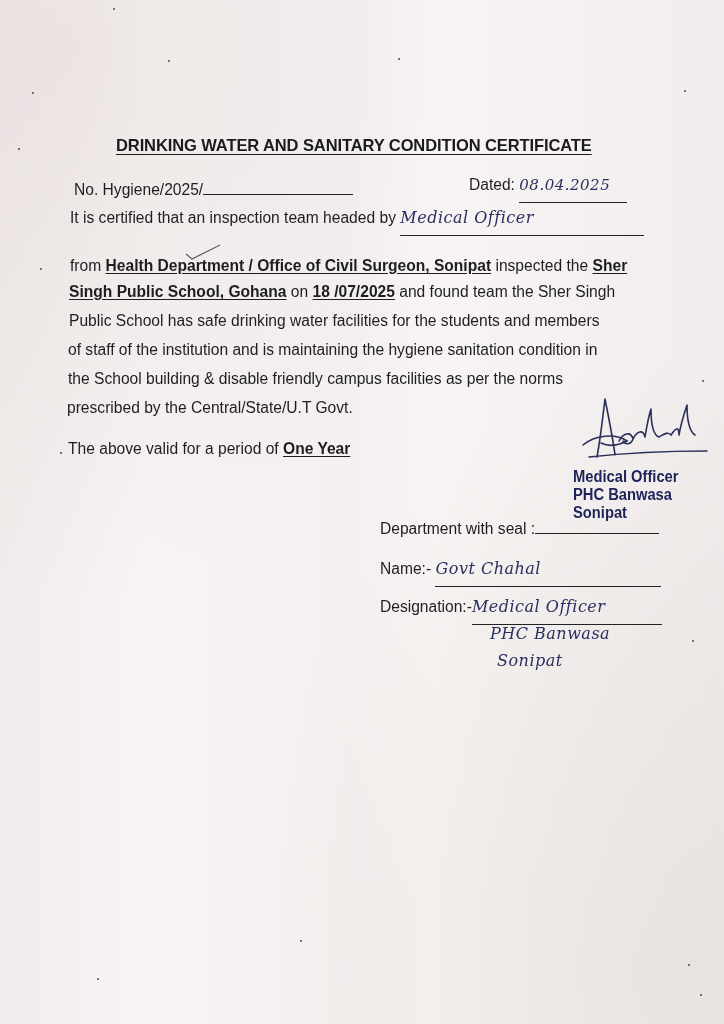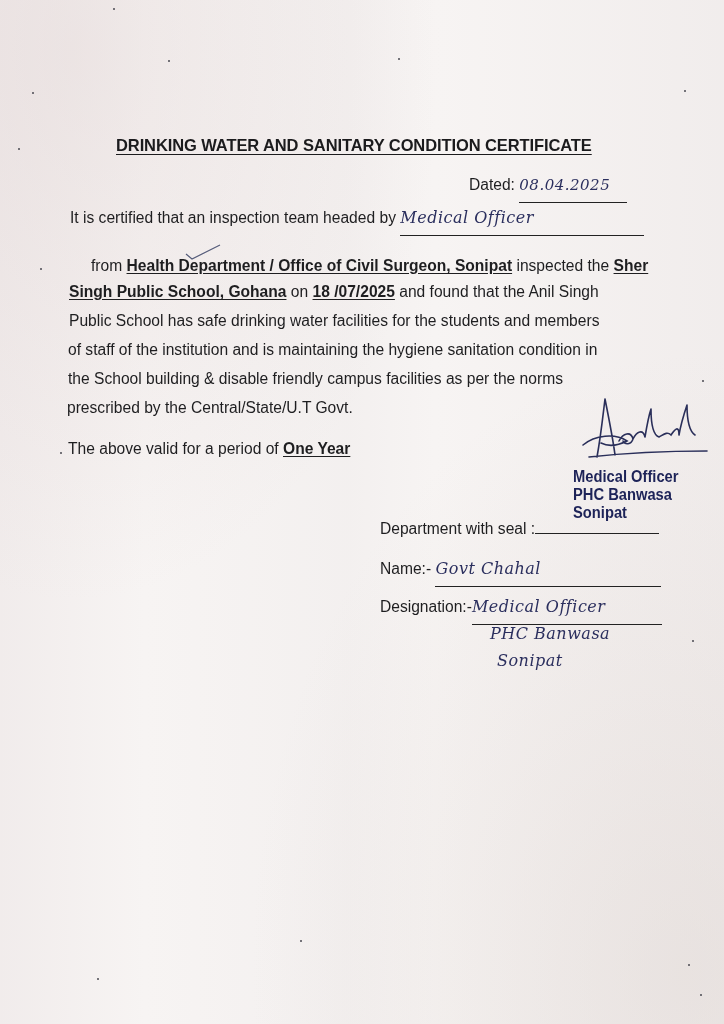--- a/index.html
+++ b/index.html
@@ -36,47 +36,50 @@
     .check-svg { position:absolute; left:184px; top:242px; }
     .speck { position:absolute; width:2px; height:2px; background:#4a4a52; border-radius:50%; }
   </style>
 </head>
 <body>
 
 <div class="doc">
 
   <div class="title">DRINKING WATER AND SANITARY CONDITION CERTIFICATE</div>
 
+  <div class="line" style="left:74px; top:180px;">
+    <span>No. Hygiene/2025/</span><span class="blank" style="width:150px;"></span>
+  </div>
 
   <div class="line" style="left:469px; top:176px;">
     <span>Dated:</span>
     <span class="fill hand" style="width:108px; font-size:15px;">08.04.2025</span>
   </div>
 
   <div class="line" style="left:70px; top:208px;">
     <span>It is certified that an inspection team headed by</span>
     <span class="fill hand" style="width:244px;">Medical Officer</span>
   </div>
 
   <svg class="check-svg" width="40" height="20">
     <path d="M2 12 L8 17 L36 3" stroke="#555c7a" stroke-width="1.2" fill="none"></path>
   </svg>
 
-  <div class="line" style="left:70px; top:257px;margin-left:21px;">
+  <div class="line" style="left:70px; top:257px;">
     <span>from</span>
     <span class="b ul">Health Department / Office of Civil Surgeon, Sonipat</span>
     <span>inspected the</span>
     <span class="b ul">Sher</span>
   </div>
 
   <div class="line" style="left:69px; top:283px;">
     <span class="b ul">Singh Public School, Gohana</span>
     <span>on</span>
     <span class="b ul">18 /07/2025</span>
-    <span>and found that the Anil Singh</span>
+    <span>and found team the Sher Singh</span>
   </div>
 
   <div class="line" style="left:69px; top:312px;">Public School has safe drinking water facilities for the students and members</div>
   <div class="line" style="left:68px; top:341px;">of staff of the institution and is maintaining the hygiene sanitation condition in</div>
   <div class="line" style="left:68px; top:370px;">the School building &amp; disable friendly campus facilities as per the norms</div>
   <div class="line" style="left:67px; top:399px;">prescribed by the Central/State/U.T Govt.</div>
 
   <div class="line" style="left:68px; top:440px;">
     <span>The above valid for a period of</span>
     <span class="b ul">One Year</span>

